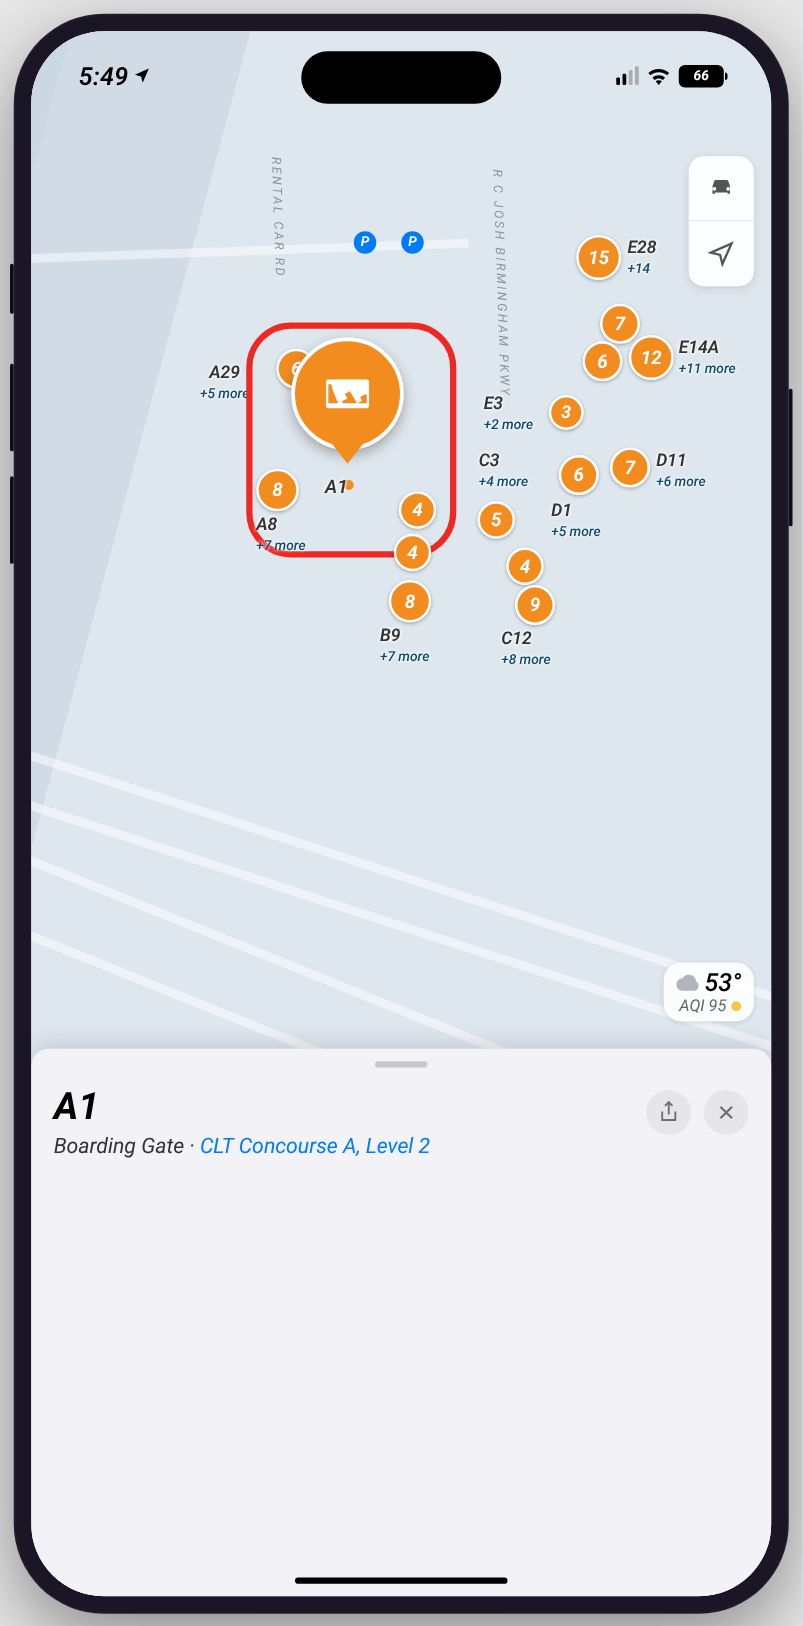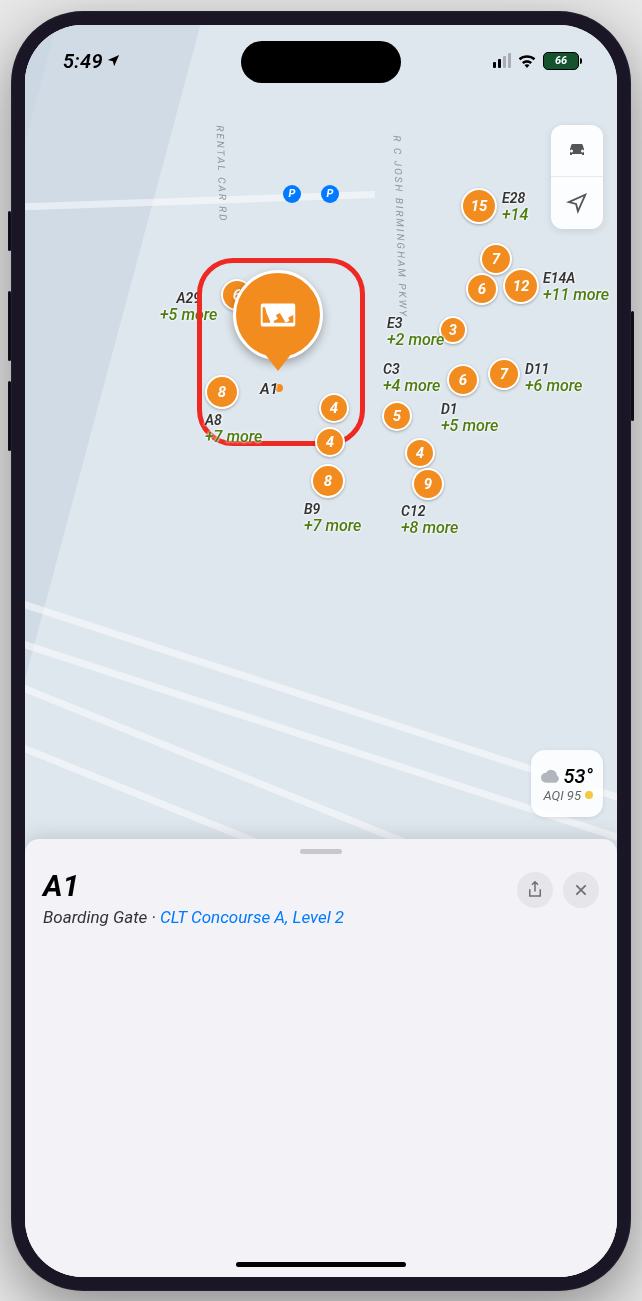--- a/index.html
+++ b/index.html
@@ -87,21 +87,21 @@
     width: 36px;
     height: 18px;
     border: 1.5px solid #000;
     border-radius: 5px;
     position: relative;
     display: flex;
     align-items: center;
     justify-content: center;
     font-size: 11px;
     font-weight: 700;
-    background: #14532d;
+    background: #000000;
     color: #fff;
   }
   .battery::after {
     content: "";
     position: absolute;
     right: -4px;
     top: 5px;
     width: 2.5px;
     height: 6px;
     background: #000;
@@ -192,21 +192,21 @@
   }
   .cluster-label {
     position: absolute;
     font-size: 14px;
     font-weight: 600;
     color: #333;
     line-height: 1.15;
     white-space: nowrap;
     text-shadow: 0 0 3px #fff, 0 0 3px #fff;
   }
-  .cluster-label .more { font-size: 16px; color: #4d7c0f; font-weight: 500; }
+  .cluster-label .more { font-size: 11px; color: #0c4a6e; font-weight: 500; }
   .selected-pin {
     position: absolute;
     width: 90px;
     height: 90px;
     background: #f28c1f;
     border-radius: 50%;
     display: flex;
     align-items: center;
     justify-content: center;
     border: 3px solid #fff;
@@ -237,21 +237,21 @@
     border-radius: 36px;
     background: transparent;
     pointer-events: none;
   }
   .weather-widget {
     position: absolute;
     right: 14px;
     bottom: 460px;
     background: rgba(255,255,255,0.85);
     border-radius: 14px;
-    padding: 14px 10px;
+    padding: 4px 10px;
     text-align: right;
     box-shadow: 0 1px 4px rgba(0,0,0,0.1);
   }
   .weather-widget .temp { font-size: 20px; font-weight: 500; display: flex; align-items: center; gap: 3px; }
   .weather-widget .aqi { font-size: 13px; color: #666; display: flex; align-items: center; gap: 4px; justify-content: flex-end;}
   .aqi-dot { width: 8px; height: 8px; border-radius: 50%; background: #f5c842; display: inline-block; }
   .bottom-sheet {
     position: absolute;
     bottom: 0;
     left: 0;

